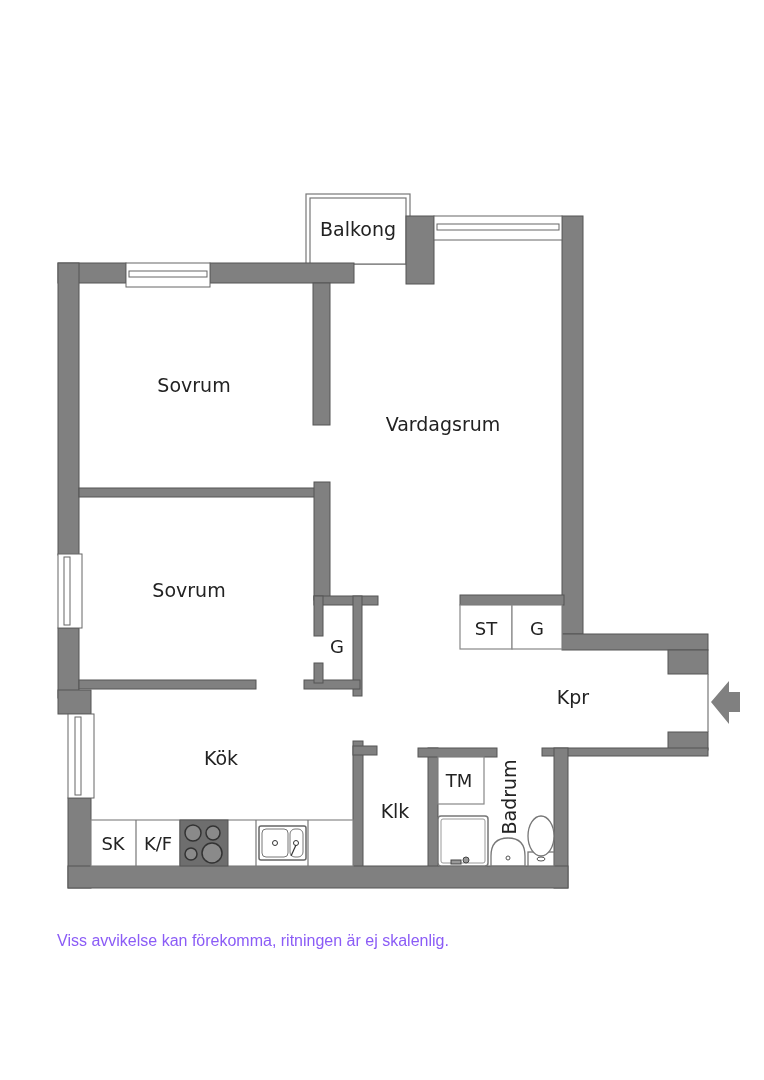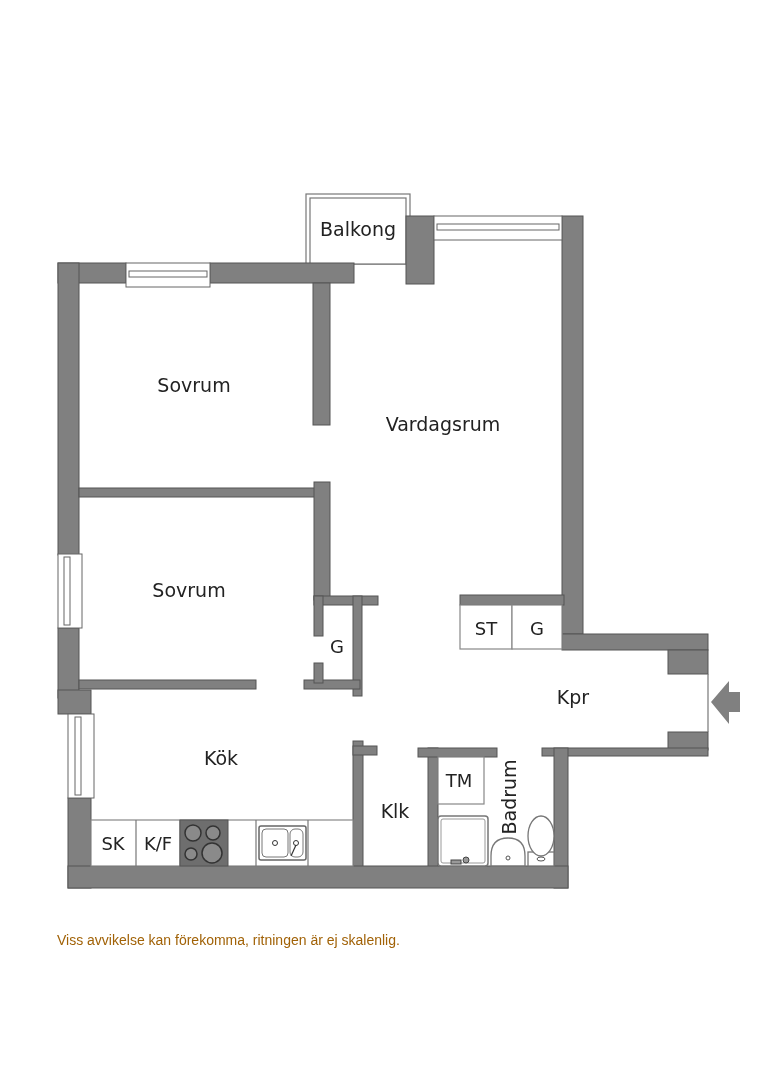--- a/index.html
+++ b/index.html
@@ -4,21 +4,21 @@
 <style>
   html,body{margin:0;padding:0;background:#fff;}
   body{width:764px;height:1080px;position:relative;overflow:hidden;font-family:"DejaVu Sans","Liberation Sans",sans-serif;}
   #plan{position:absolute;left:0;top:0;}
   .wall{fill:#808080;stroke:#555;stroke-width:1;}
   .win{fill:#fff;stroke:#666;stroke-width:1;}
   .line{fill:none;stroke:#777;stroke-width:1.2;}
   .cab{fill:#fff;stroke:#888;stroke-width:1.2;}
   .lbl{font-family:"DejaVu Sans","Liberation Sans",sans-serif;font-size:19px;fill:#222;}
   .lbl-sm{font-family:"DejaVu Sans","Liberation Sans",sans-serif;font-size:18px;fill:#222;}
-  .note{position:absolute;left:57px;top:932px;font-size:14px;color:#a16207;font-family:"Liberation Sans","DejaVu Sans",sans-serif;}
+  .note{position:absolute;left:57px;top:932px;font-size:16px;color:#8b5cf6;font-family:"Liberation Sans","DejaVu Sans",sans-serif;}
 </style>
 </head>
 <body>
 
 <svg id="plan" width="764" height="1080" viewBox="0 0 764 1080" xmlns="http://www.w3.org/2000/svg">
 
   <g>
     <rect x="306" y="194" width="104" height="70" fill="#fff" stroke="#777" stroke-width="1.2"></rect>
     <rect x="310" y="198" width="96" height="66" fill="#fff" stroke="#777" stroke-width="1.2"></rect>
   </g>

